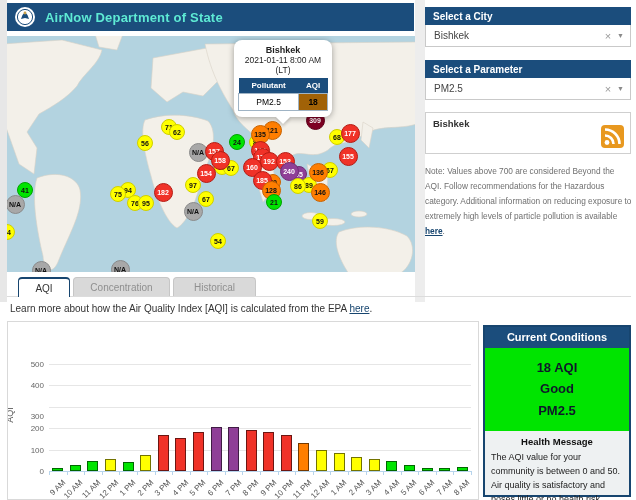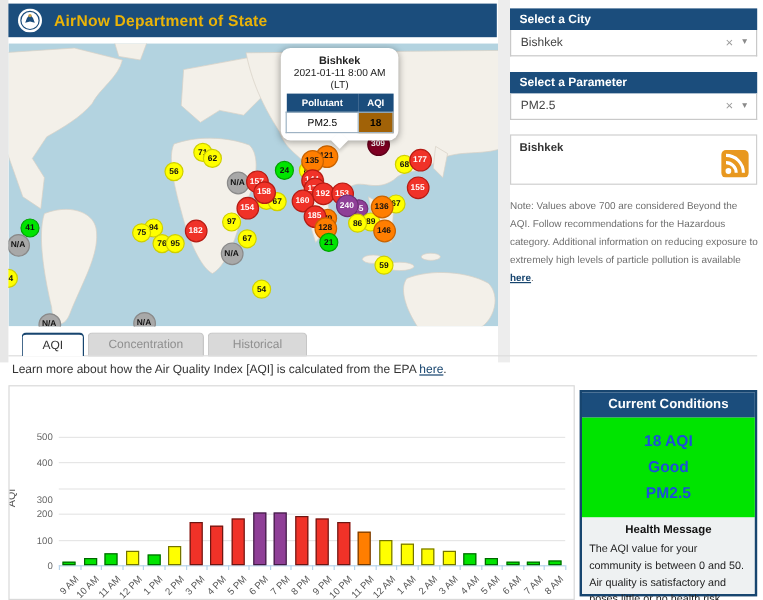--- a/index.html
+++ b/index.html
@@ -8,21 +8,21 @@
   .page { position:relative; width:636px; height:500px; background:#fff; }
 
   .strip { position:absolute; background:#e7e7e7; }
   #strip-left { left:0; top:0; width:7px; height:302px; }
   #strip-mid  { left:415px; top:0; width:10px; height:302px; background:#ededed; }
 
   
   .header-bar { position:absolute; left:7px; top:3px; width:407px; height:28px;
     display:flex; align-items:center; padding-left:8px; }
   .header-bar .seal { width:20px; height:20px; margin-right:10px; flex:0 0 auto; }
-  .header-title { color:#eab308; font-size:13px; font-weight:bold; letter-spacing:.2px; }
+  .header-title { color:#5eead4; font-size:13px; font-weight:bold; letter-spacing:.2px; }
 
   
   .map { position:absolute; left:7px; top:36px; width:408px; height:236px; overflow:hidden; }
   .map svg.land { position:absolute; left:0; top:0; }
   .marker { position:absolute; border-radius:50%; display:flex; align-items:center;
     justify-content:center; font-size:7px; font-weight:bold; line-height:1; cursor:pointer; }
 
   
   .popup { position:absolute; left:227px; top:4px; width:98px; background:#fff;
     border-radius:8px; box-shadow:0 1px 6px rgba(0,0,0,.35); padding:5px 4px 6px;
@@ -81,21 +81,21 @@
   .xlab { position:absolute; width:42px; text-align:right; font-size:8px; color:#555;
     transform:rotate(-45deg); transform-origin:top right; white-space:nowrap; }
 
   
   .cc { position:absolute; left:483px; top:325px; width:148px; height:172px;
     border:2px solid #17456f; background:#eef1f2; }
   .cc-head { color:#fff; text-align:center; padding:4px 2px 5px; }
   .cc-head .l1 { font-size:11px; font-weight:bold; }
   .cc-head .l2 { font-size:9px; font-weight:bold; margin-top:2px; }
   .cc-head .l3 { font-size:10px; font-weight:bold; margin-top:2px; }
-  .cc-aqi { text-align:center; padding:9px 0 10px; color:#1d4ed8; }
+  .cc-aqi { text-align:center; padding:9px 0 10px; color:#0f172a; }
   .cc-aqi div { font-size:13px; font-weight:bold; line-height:1.65; }
   .cc-health { padding:5px 6px; }
   .cc-health .ht { font-size:9.5px; font-weight:bold; text-align:center; color:#111; margin-bottom:4px; }
   .cc-health .hb { font-size:9px; color:#222; line-height:1.55; }
 </style>
 </head>
 <body>
 
 <div class="page">
   <div class="strip" id="strip-left"></div>

